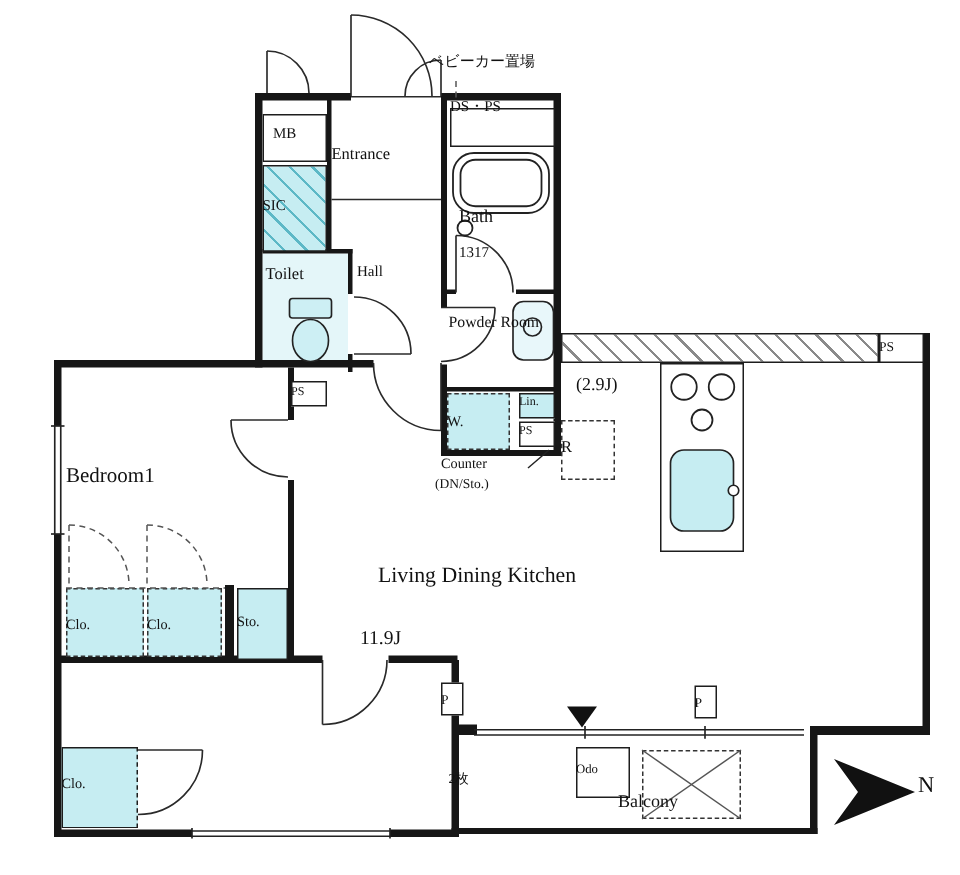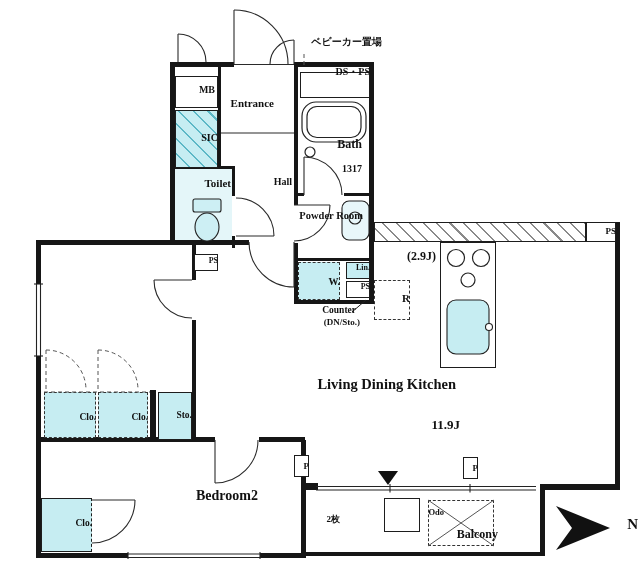--- a/index.html
+++ b/index.html
@@ -7,21 +7,21 @@
         font-family:"Liberation Serif","DejaVu Serif",serif;color:#111;}
   .wall{position:absolute;background:#161616;z-index:2;}
   .fill{position:absolute;z-index:1;}
   .box{position:absolute;background:#fff;border:1.4px solid #1d1d1d;box-sizing:border-box;z-index:3;}
   .cyan{background:#c6edf2;}
   .dashed{border-style:dashed;border-width:1.2px;border-color:#333;}
   .dright{border-right-style:dashed;}
   .sic{background:repeating-linear-gradient(45deg,#c6edf2 0 9px,#5cb8c6 9px 10.5px);}
   .hatch{position:absolute;z-index:2;box-sizing:border-box;border:1.4px solid #1d1d1d;
          background:repeating-linear-gradient(45deg,#fff 0 8px,#8a8a8a 8px 9.5px);}
-  .lbl{position:absolute;z-index:5;text-align:right;line-height:1.12;white-space:nowrap;font-weight:bold;}
+  .lbl{position:absolute;z-index:5;text-align:left;line-height:1.12;white-space:nowrap;}
   .wrap{white-space:normal;}
   svg.overlay{position:absolute;left:0;top:0;z-index:4;}
 </style>
 </head>
 <body>
 
 <div class="plan">
 
   <div class="fill" style="left:175px;top:169px;width:57px;height:71px;background:#e4f6f9;"></div>
 
@@ -170,45 +170,45 @@
     </g>
 
     <line x1="352" y1="312" x2="366" y2="300" stroke="#222" stroke-width="1"></line>
 
     <polygon points="378,471 398,471 388,485" fill="#111"></polygon>
 
     <path d="M 610 528 L 556 506 L 572 528 L 556 550 Z" fill="#111"></path>
   </svg>
 
   <div class="lbl" style="left:286px;top:36px;width:96px;font-size:10px">ベビーカー置場</div>
-  <div class="lbl" style="left:172px;top:84px;width:43px;font-size:10px">MB</div>
+  <div class="lbl" style="left:182px;top:84px;width:43px;font-size:10px">MB</div>
   <div class="lbl" style="left:221px;top:97px;width:53px;font-size:11px">Entrance</div>
   <div class="lbl" style="left:300px;top:66px;width:70px;font-size:10px">DS・PS</div>
   <div class="lbl" style="left:175px;top:132px;width:43px;font-size:10px">SIC</div>
   <div class="lbl" style="left:306px;top:138px;width:56px;font-size:12px">Bath</div>
   <div class="lbl" style="left:306px;top:163px;width:56px;font-size:10px">1317</div>
   <div class="lbl" style="left:177px;top:177px;width:54px;font-size:11px">Toilet</div>
   <div class="lbl" style="left:238px;top:176px;width:54px;font-size:10px">Hall</div>
   <div class="lbl wrap" style="left:299px;top:210px;width:64px;font-size:10.5px">Powder Room</div>
   <div class="lbl" style="left:194px;top:257px;width:24px;font-size:8px">PS</div>
   <div class="lbl" style="left:586px;top:226px;width:30px;font-size:9px">PS</div>
   <div class="lbl" style="left:384px;top:250px;width:52px;font-size:12px">(2.9J)</div>
   <div class="lbl" style="left:298px;top:276px;width:42px;font-size:10px">W.</div>
   <div class="lbl" style="left:346px;top:264px;width:24px;font-size:8px">Lin.</div>
   <div class="lbl" style="left:346px;top:283px;width:24px;font-size:8px">PS</div>
   <div class="lbl" style="left:374px;top:292px;width:36px;font-size:11px">R</div>
   <div class="lbl" style="left:294px;top:305px;width:62px;font-size:9.5px">Counter</div>
   <div class="lbl" style="left:290px;top:317px;width:70px;font-size:9px">(DN/Sto.)</div>
+  <div class="lbl" style="left:44px;top:310px;width:140px;font-size:14px">Bedroom1</div>
   <div class="lbl" style="left:44px;top:412px;width:52px;font-size:9.5px">Clo.</div>
   <div class="lbl" style="left:98px;top:412px;width:50px;font-size:9.5px">Clo.</div>
   <div class="lbl" style="left:158px;top:410px;width:34px;font-size:9.5px">Sto.</div>
-  <div class="lbl" style="left:236px;top:376px;width:220px;font-size:14.5px">Living Dining Kitchen</div>
+  <div class="lbl" style="left:252px;top:376px;width:220px;font-size:14.5px">Living Dining Kitchen</div>
   <div class="lbl" style="left:240px;top:418px;width:220px;font-size:13px">11.9J</div>
-  <div class="lbl" style="left:108px;top:488px;width:150px;font-size:14px">Bedroom2</div>
   <div class="lbl" style="left:41px;top:518px;width:51px;font-size:9.5px">Clo.</div>
   <div class="lbl" style="left:294px;top:461px;width:15px;font-size:9px">P</div>
   <div class="lbl" style="left:463px;top:463px;width:15px;font-size:9px">P</div>
-  <div class="lbl" style="left:312px;top:514px;width:28px;font-size:9px">2枚</div>
+  <div class="lbl" style="left:299px;top:514px;width:28px;font-size:9px">2枚</div>
   <div class="lbl" style="left:384px;top:508px;width:60px;font-size:8.5px">Odo</div>
   <div class="lbl" style="left:412px;top:528px;width:86px;font-size:12px">Balcony</div>
   <div class="lbl" style="left:612px;top:516px;width:26px;font-size:15px">N</div>
 
 </div>
 
 </body></html>

